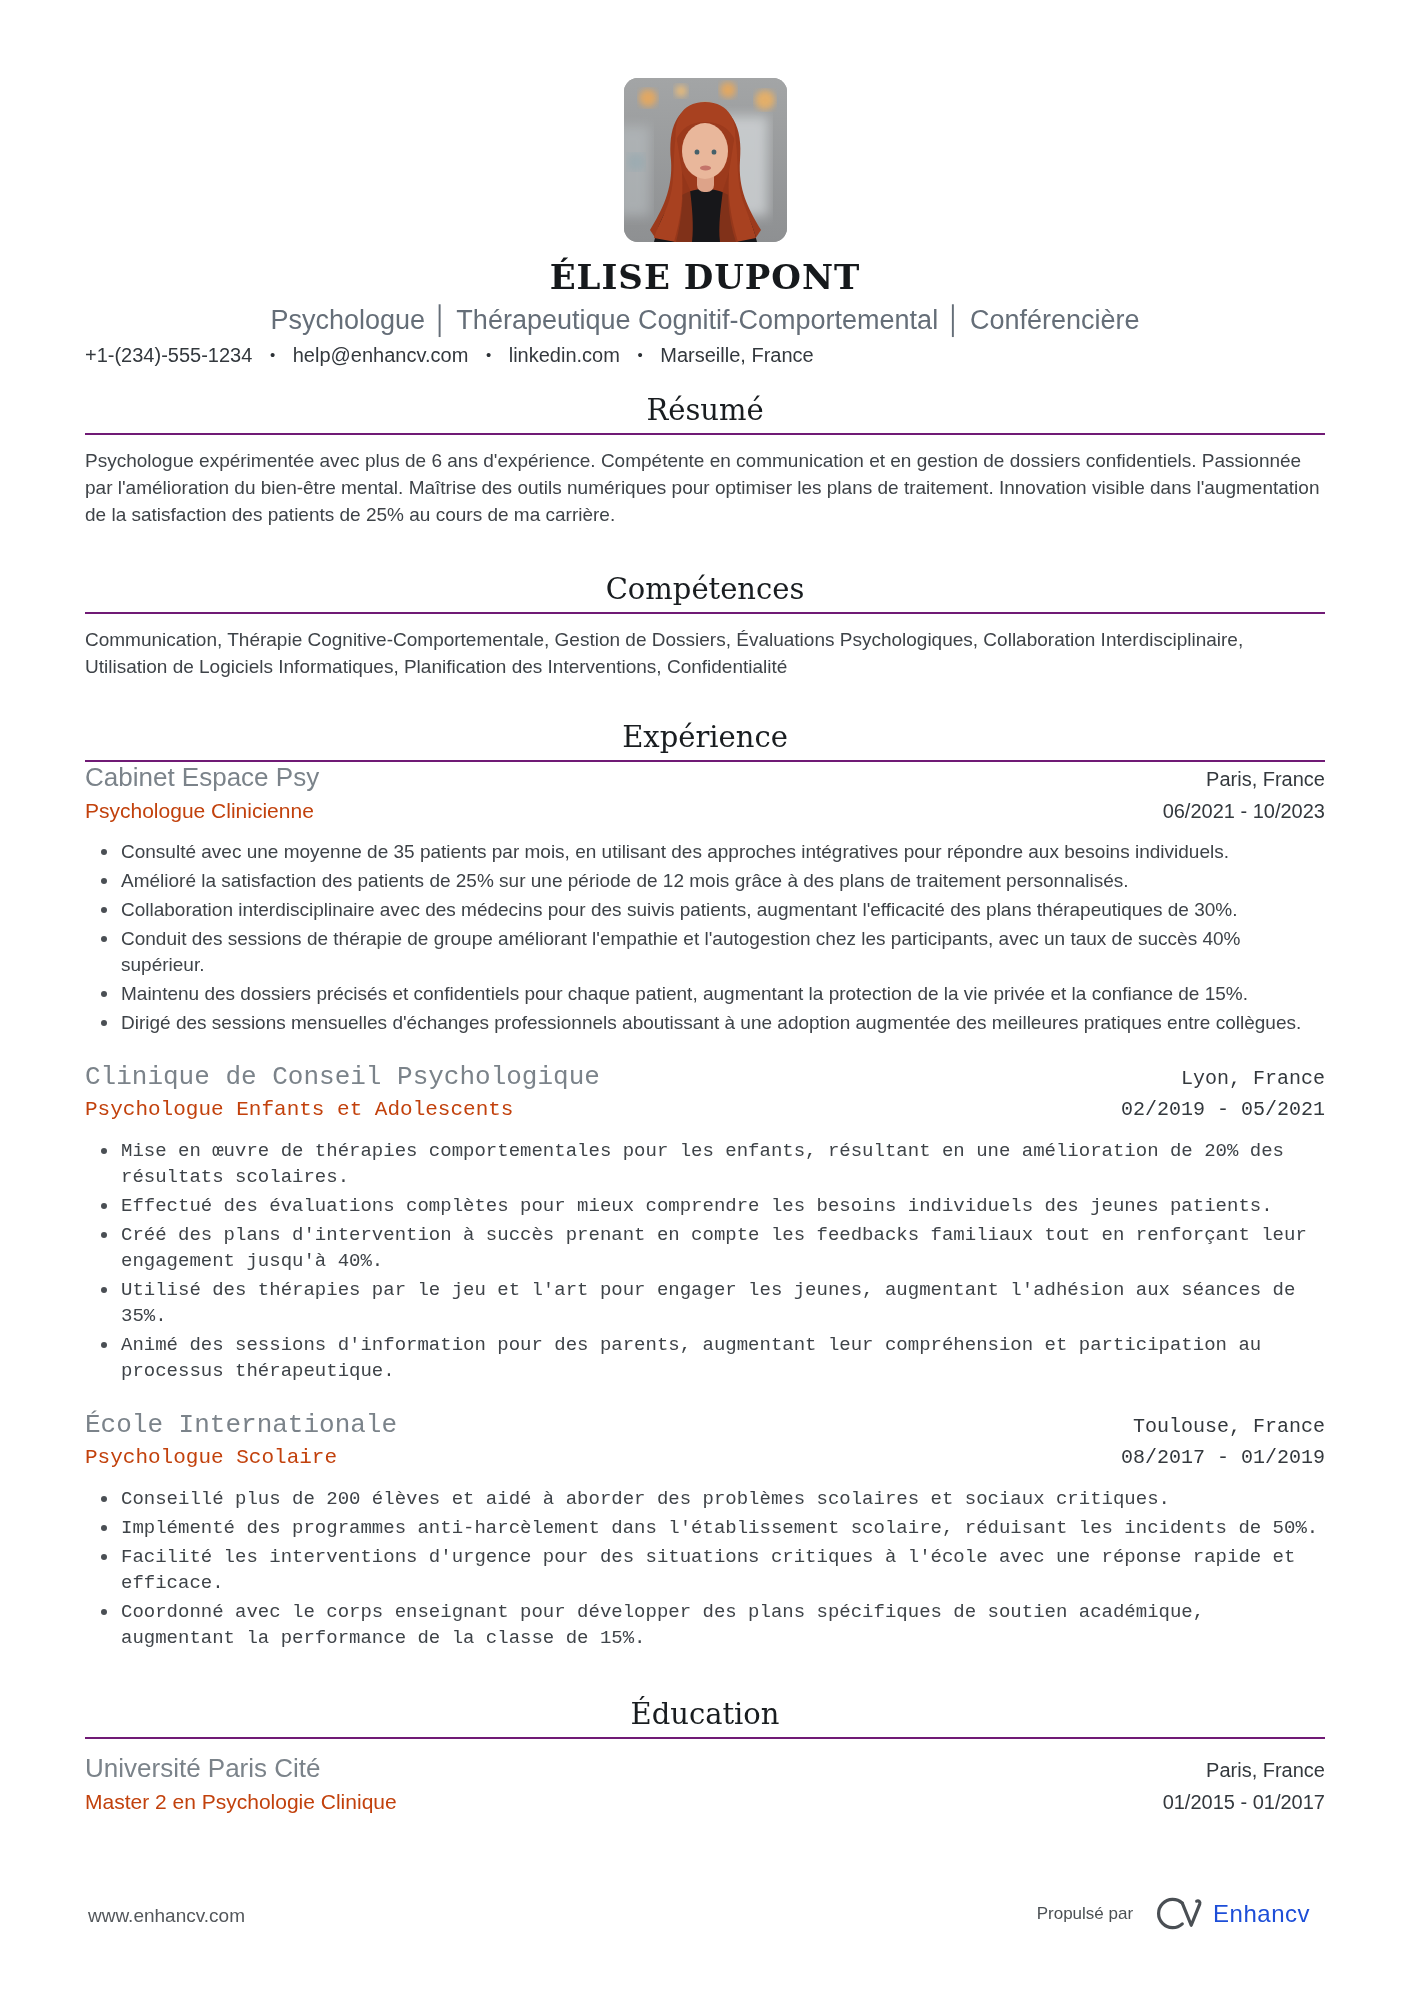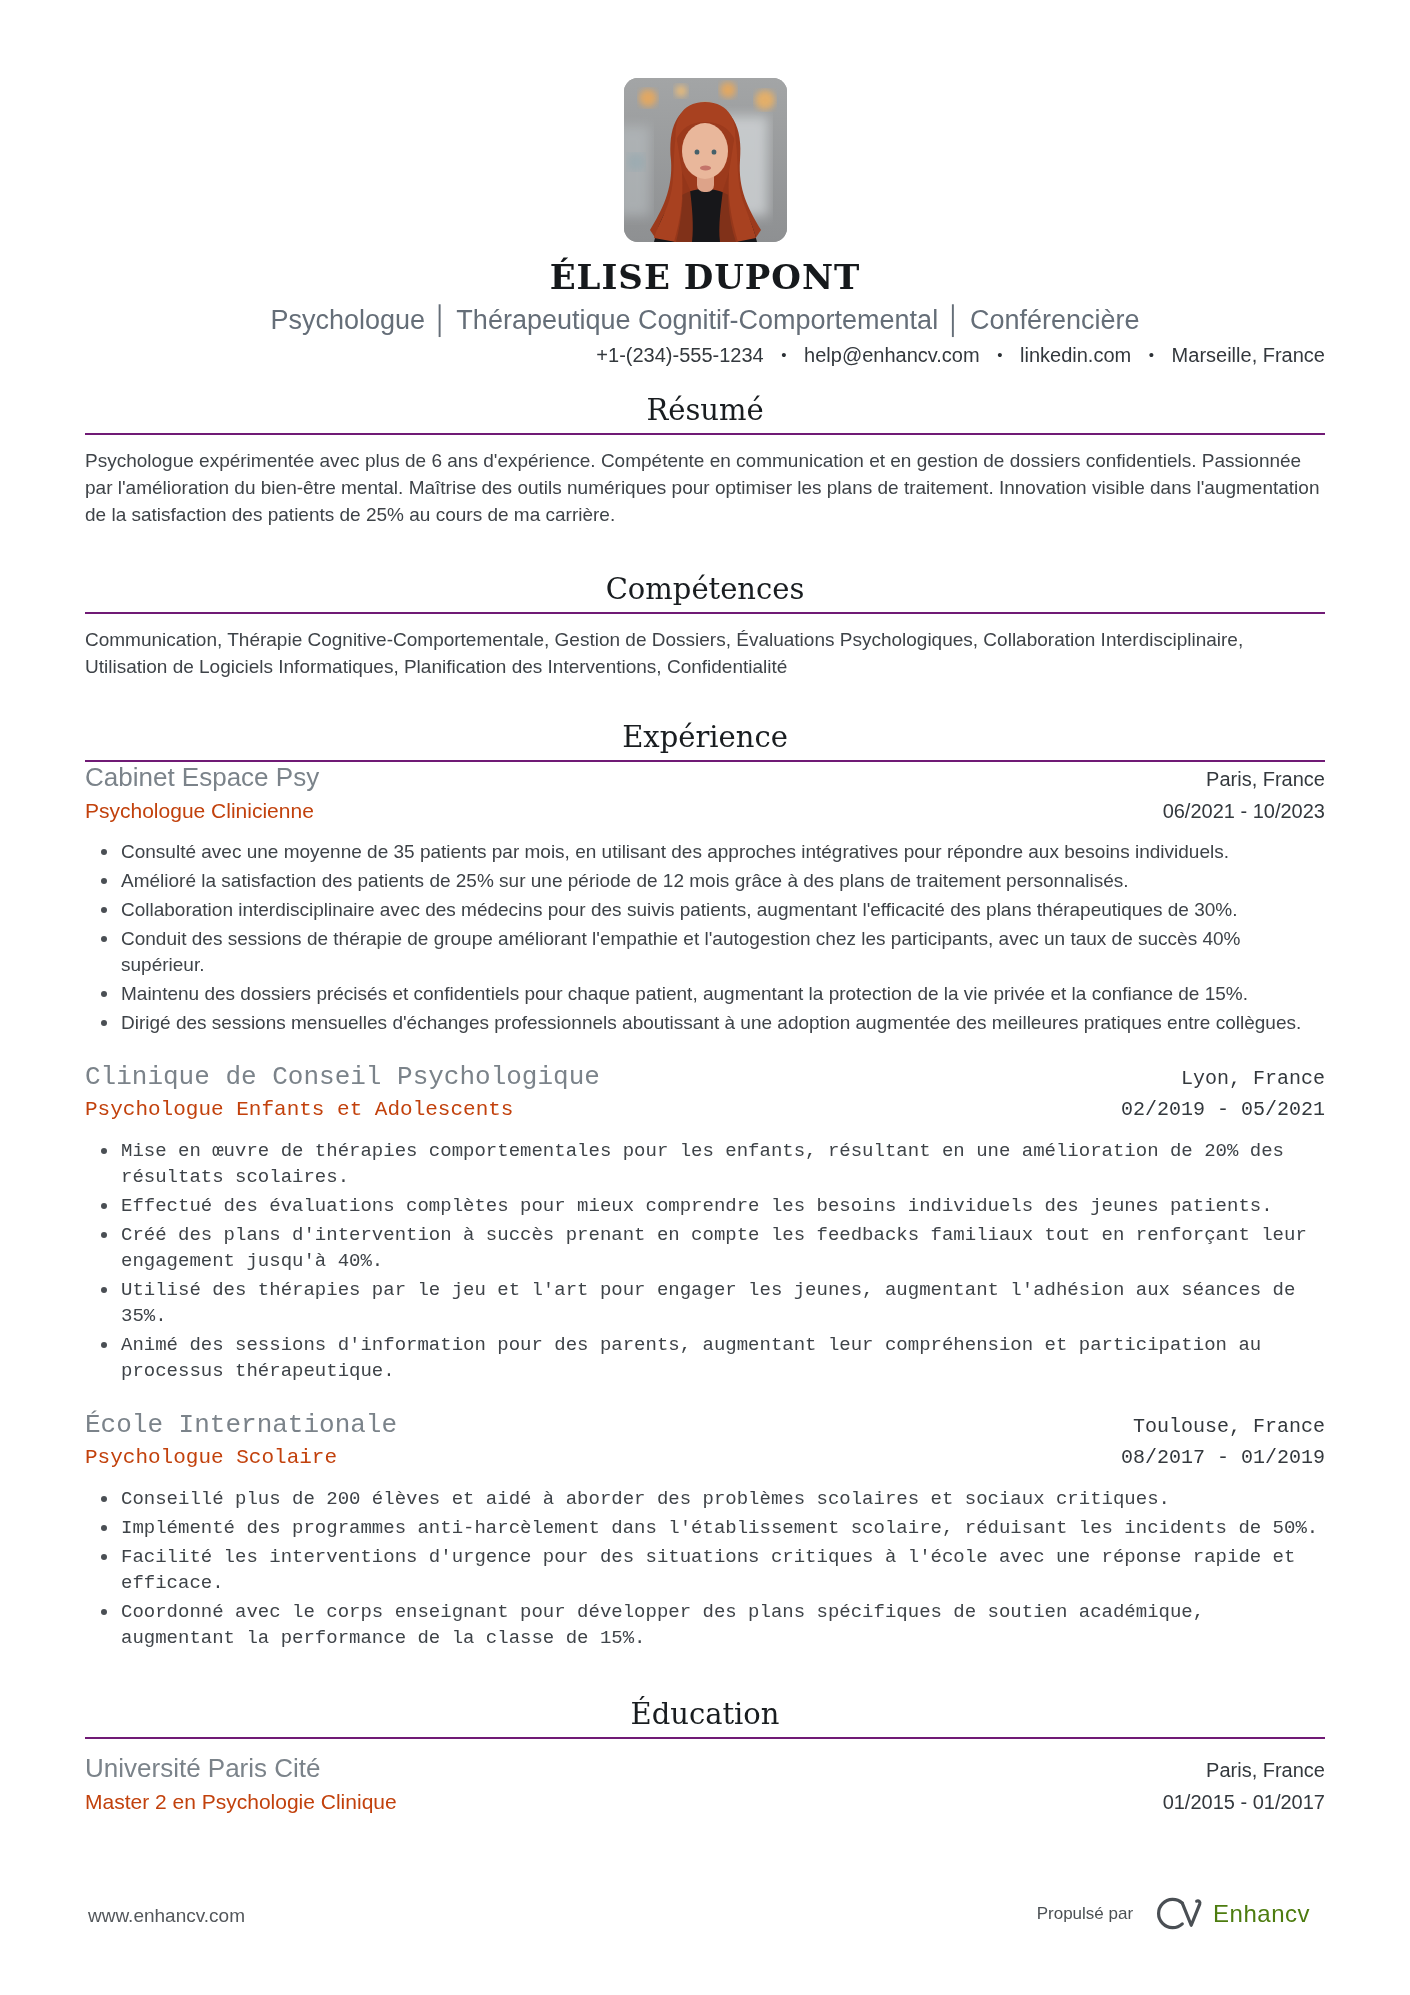--- a/index.html
+++ b/index.html
@@ -33,21 +33,21 @@
     color:#16191c;
   }
   .subtitle{
     text-align:center;
     font-size:27px;line-height:32px;
     color:#656e78;
     margin-top:7px;
     font-weight:400;
   }
   .contact{
-    text-align:right;
+    text-align:left;
     font-size:20px;line-height:24px;
     color:#33383d;
     margin-top:7px;
   }
   .contact .sep{
     display:inline-block;
     margin:0 12px;
     font-size:15px;
     vertical-align:2px;
     color:#2c3136;
@@ -131,21 +131,21 @@
     position:absolute;
     right:100px;top:1894px;
     display:flex;align-items:center;
   }
   .powered{
     font-size:17px;color:#4b5054;
     margin-right:22px;
   }
   .brand-mark{display:block;margin-right:10px;}
   .brand-name{
-    font-size:24px;color:#4d7c0f;
+    font-size:24px;color:#1d4ed8;
     letter-spacing:0.5px;
   }
 </style>
 </head>
 <body>
 
 <div class="page">
   <div class="content">
 
     <div class="photo">

